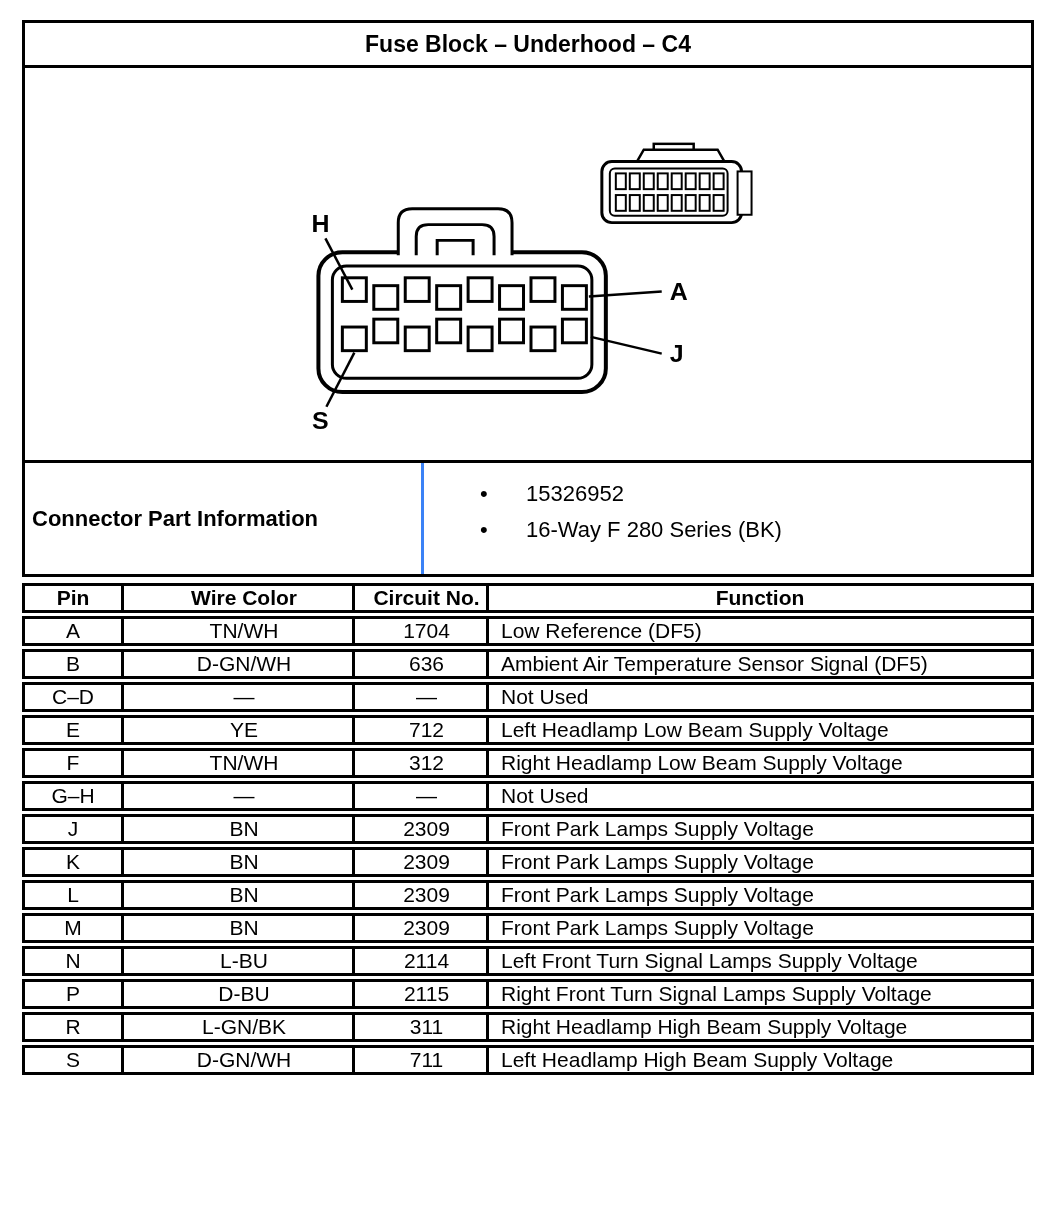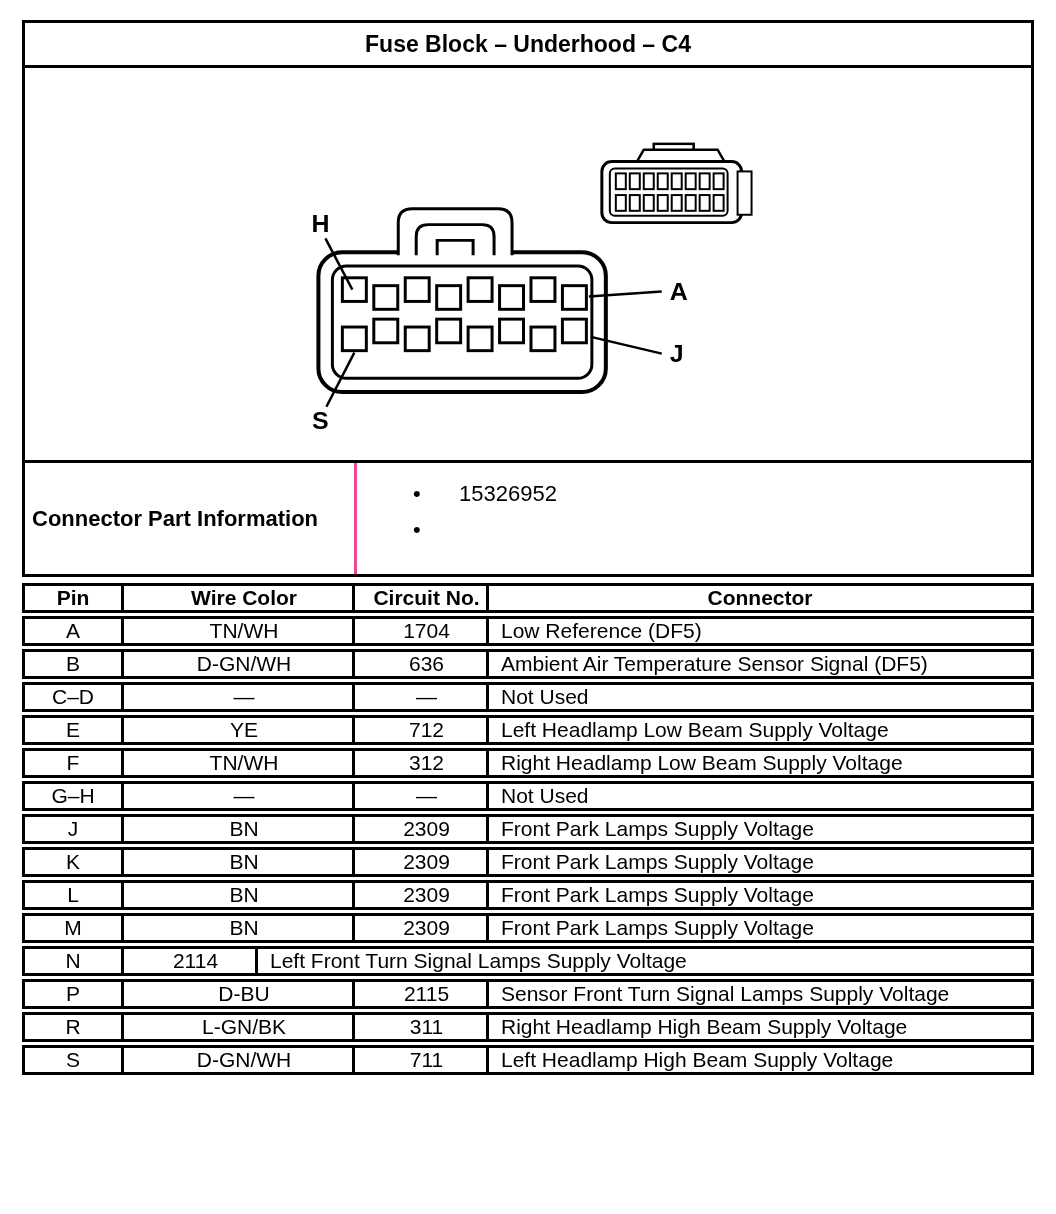--- a/index.html
+++ b/index.html
@@ -27,22 +27,22 @@
     overflow: hidden;
   }
   .diagram-box svg { display: block; margin: 1px auto 0 auto; }
 
   .partinfo-box {
     margin-top: -3px;
     height: 117px;
     display: flex;
   }
   .partinfo-left {
-    width: 332px;
-    border-right: 3px solid #ec4899;
+    width: 399px;
+    border-right: 3px solid #3b82f6;
     display: flex; align-items: center;
     padding-left: 7px;
     font-weight: bold; font-size: 22px;
     line-height: 1.15;
   }
   .partinfo-right {
     flex: 1;
     padding: 13px 0 0 56px;
     font-size: 22px;
   }
@@ -155,31 +155,32 @@
 
   <div class="box partinfo-box">
     <div class="partinfo-left">Connector Part Information</div>
     <div class="partinfo-right">
       <div class="partinfo-item">
         <span class="bullet">•</span>
         <span>15326952</span>
       </div>
       <div class="partinfo-item">
         <span class="bullet">•</span>
+        <span>16-Way F 280 Series (BK)</span>
       </div>
     </div>
   </div>
 
   <div class="table">
 
     <div class="trow thead">
       <div class="cell c-pin">Pin</div>
       <div class="cell c-wire">Wire Color</div>
       <div class="cell c-circ">Circuit No.</div>
-      <div class="cell c-func">Connector</div>
+      <div class="cell c-func">Function</div>
     </div>
 
     <div class="trow">
       <div class="cell c-pin">A</div>
       <div class="cell c-wire">TN/WH</div>
       <div class="cell c-circ">1704</div>
       <div class="cell c-func">Low Reference (DF5)</div>
     </div>
 
     <div class="trow">
@@ -240,29 +241,30 @@
 
     <div class="trow">
       <div class="cell c-pin">M</div>
       <div class="cell c-wire">BN</div>
       <div class="cell c-circ">2309</div>
       <div class="cell c-func">Front Park Lamps Supply Voltage</div>
     </div>
 
     <div class="trow">
       <div class="cell c-pin">N</div>
+      <div class="cell c-wire">L-BU</div>
       <div class="cell c-circ">2114</div>
       <div class="cell c-func">Left Front Turn Signal Lamps Supply Voltage</div>
     </div>
 
     <div class="trow">
       <div class="cell c-pin">P</div>
       <div class="cell c-wire">D-BU</div>
       <div class="cell c-circ">2115</div>
-      <div class="cell c-func">Sensor Front Turn Signal Lamps Supply Voltage</div>
+      <div class="cell c-func">Right Front Turn Signal Lamps Supply Voltage</div>
     </div>
 
     <div class="trow">
       <div class="cell c-pin">R</div>
       <div class="cell c-wire">L-GN/BK</div>
       <div class="cell c-circ">311</div>
       <div class="cell c-func">Right Headlamp High Beam Supply Voltage</div>
     </div>
 
     <div class="trow">

